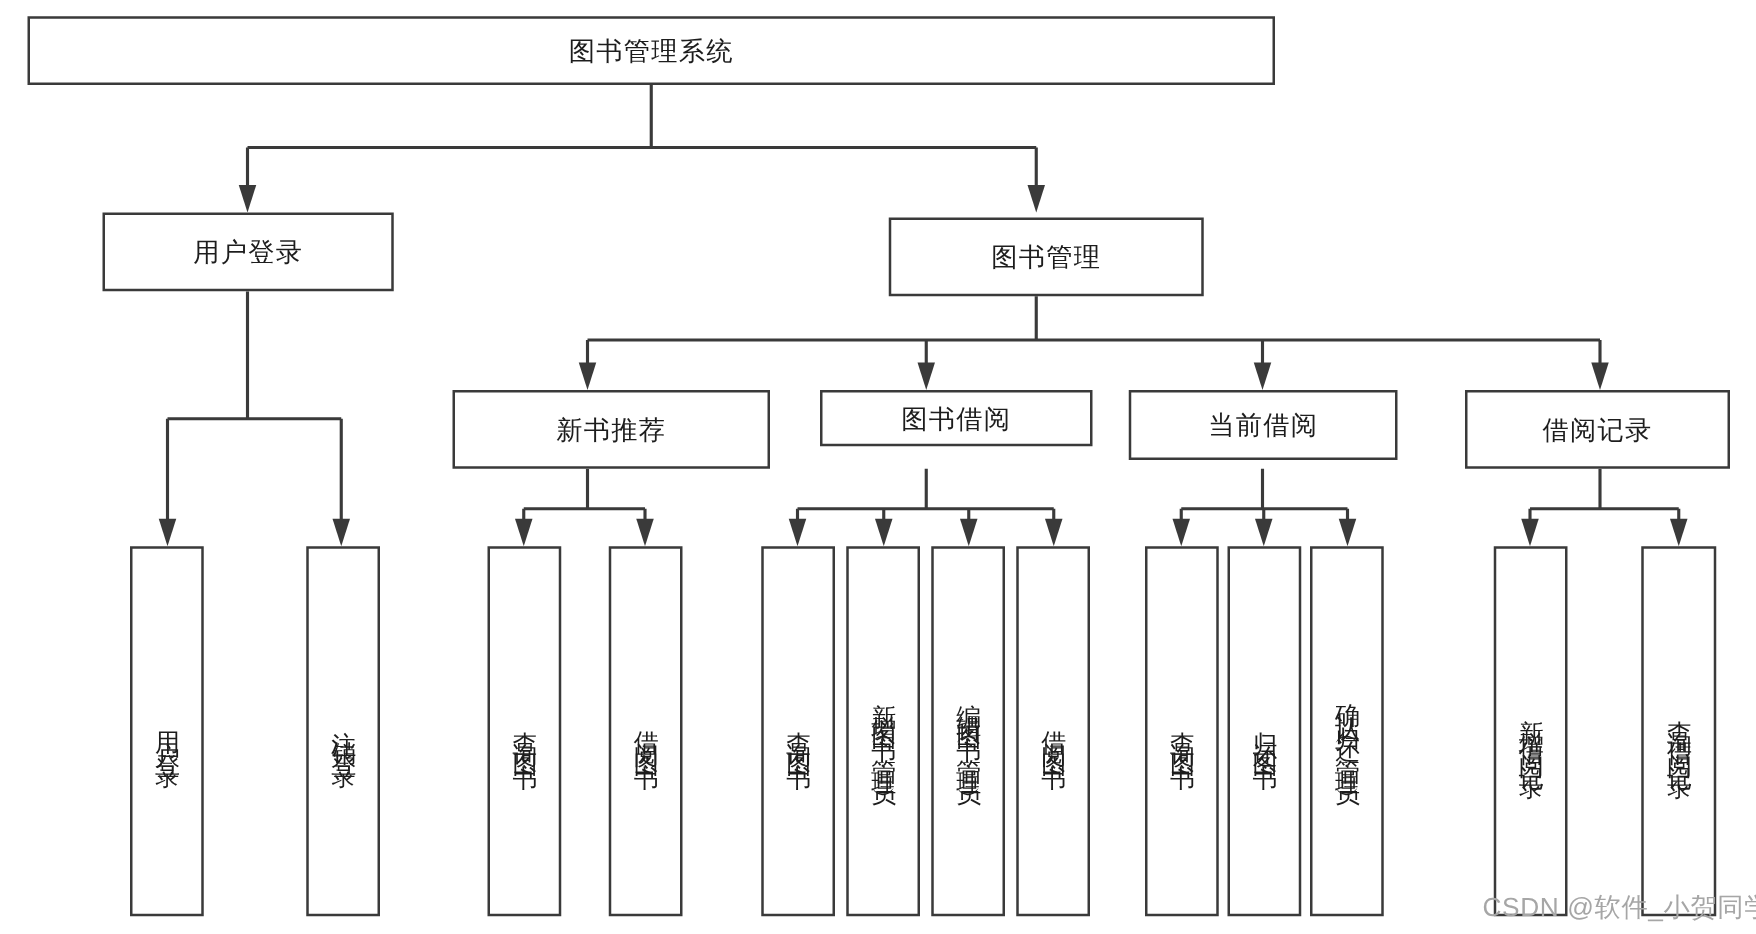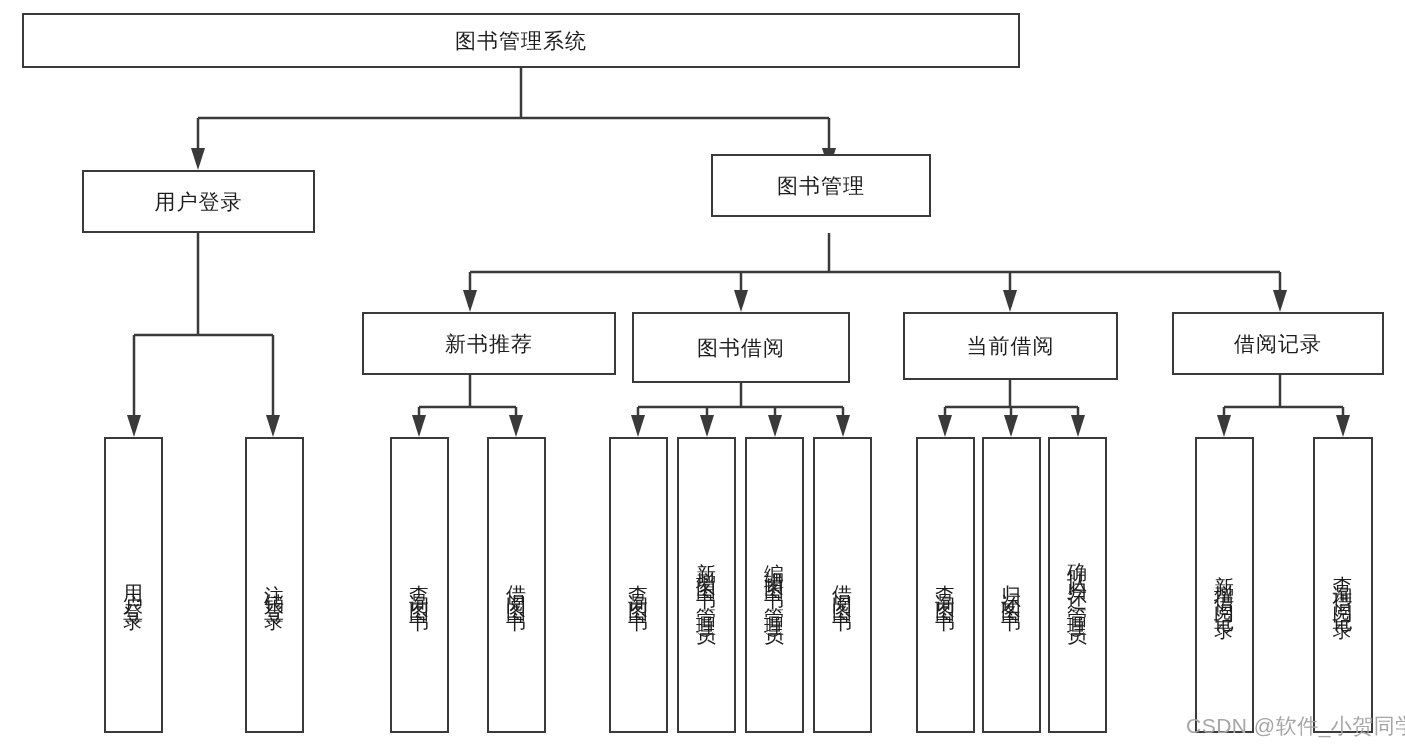--- a/index.html
+++ b/index.html
@@ -69,31 +69,31 @@
   </g>
 </svg>
 
 <div class="box hbox" style="left:22px;top:13px;width:998px;height:55px">
   <span>图书管理系统</span>
 </div>
 
 <div class="box hbox" style="left:82px;top:170px;width:233px;height:63px">
   <span>用户登录</span>
 </div>
-<div class="box hbox" style="left:711px;top:154px;width:220px;height:63px">
+<div class="box hbox" style="left:711px;top:174px;width:252px;height:63px">
   <span>图书管理</span>
 </div>
 
 <div class="box hbox" style="left:362px;top:312px;width:254px;height:63px">
   <span>新书推荐</span>
 </div>
-<div class="box hbox" style="left:632px;top:312px;width:218px;height:71px">
+<div class="box hbox" style="left:656px;top:312px;width:218px;height:45px">
   <span>图书借阅</span>
 </div>
-<div class="box hbox" style="left:903px;top:312px;width:215px;height:68px">
+<div class="box hbox" style="left:903px;top:312px;width:215px;height:56px">
   <span>当前借阅</span>
 </div>
 <div class="box hbox" style="left:1172px;top:312px;width:212px;height:63px">
   <span>借阅记录</span>
 </div>
 
 <div class="box vbox" style="left:104px;top:437px;width:59px;height:296px">用户登录</div>
 <div class="box vbox" style="left:245px;top:437px;width:59px;height:296px">注销登录</div>
 
 <div class="box vbox" style="left:390px;top:437px;width:59px;height:296px">查询图书</div>

